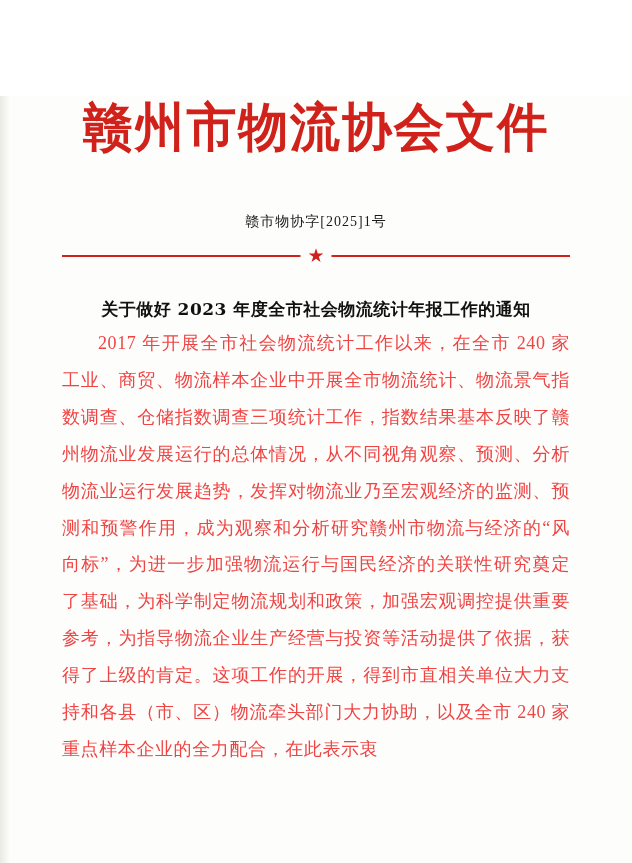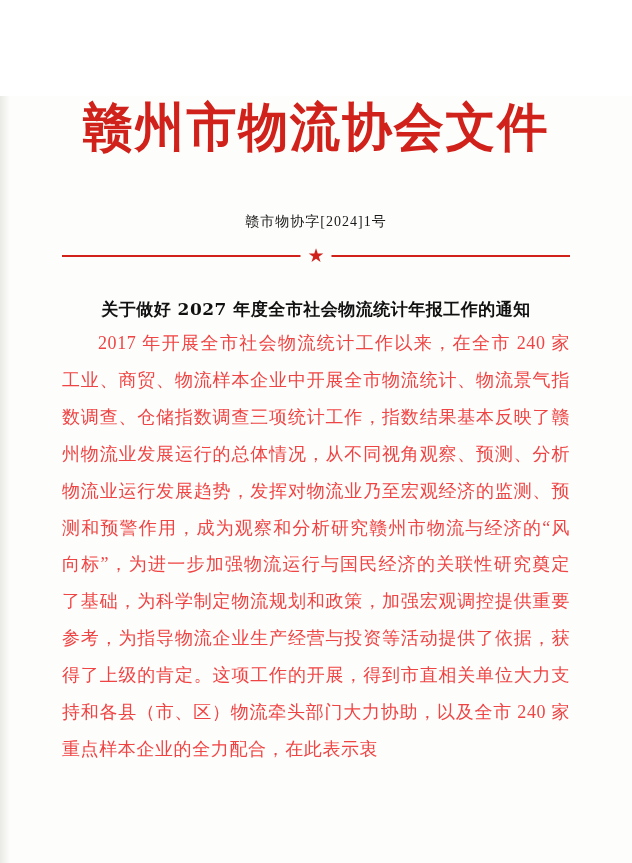--- a/index.html
+++ b/index.html
@@ -100,25 +100,25 @@
 </style>
 </head>
 <body>
 
 <div class="page">
 
   <div class="edge-left"></div>
 
   <div class="masthead">赣州市物流协会文件</div>
 
-  <div class="docnum">赣市物协字[2024]1号</div>
+  <div class="docnum">赣市物协字[2025]1号</div>
 
   <div class="rule-wrap">
     <div class="rule"></div>
     <div class="star">★</div>
   </div>
 
-  <div class="title">关于做好 2027 年度全市社会物流统计年报工作的通知</div>
+  <div class="title">关于做好 2023 年度全市社会物流统计年报工作的通知</div>
 
 
   <div class="body-text">2017 年开展全市社会物流统计工作以来，在全市 240 家工业、商贸、物流样本企业中开展全市物流统计、物流景气指数调查、仓储指数调查三项统计工作，指数结果基本反映了赣州物流业发展运行的总体情况，从不同视角观察、预测、分析物流业运行发展趋势，发挥对物流业乃至宏观经济的监测、预测和预警作用，成为观察和分析研究赣州市物流与经济的“风向标”，为进一步加强物流运行与国民经济的关联性研究奠定了基础，为科学制定物流规划和政策，加强宏观调控提供重要参考，为指导物流企业生产经营与投资等活动提供了依据，获得了上级的肯定。这项工作的开展，得到市直相关单位大力支持和各县（市、区）物流牵头部门大力协助，以及全市 240 家重点样本企业的全力配合，在此表示衷</div>
 
 </div>
 
 </body></html>

